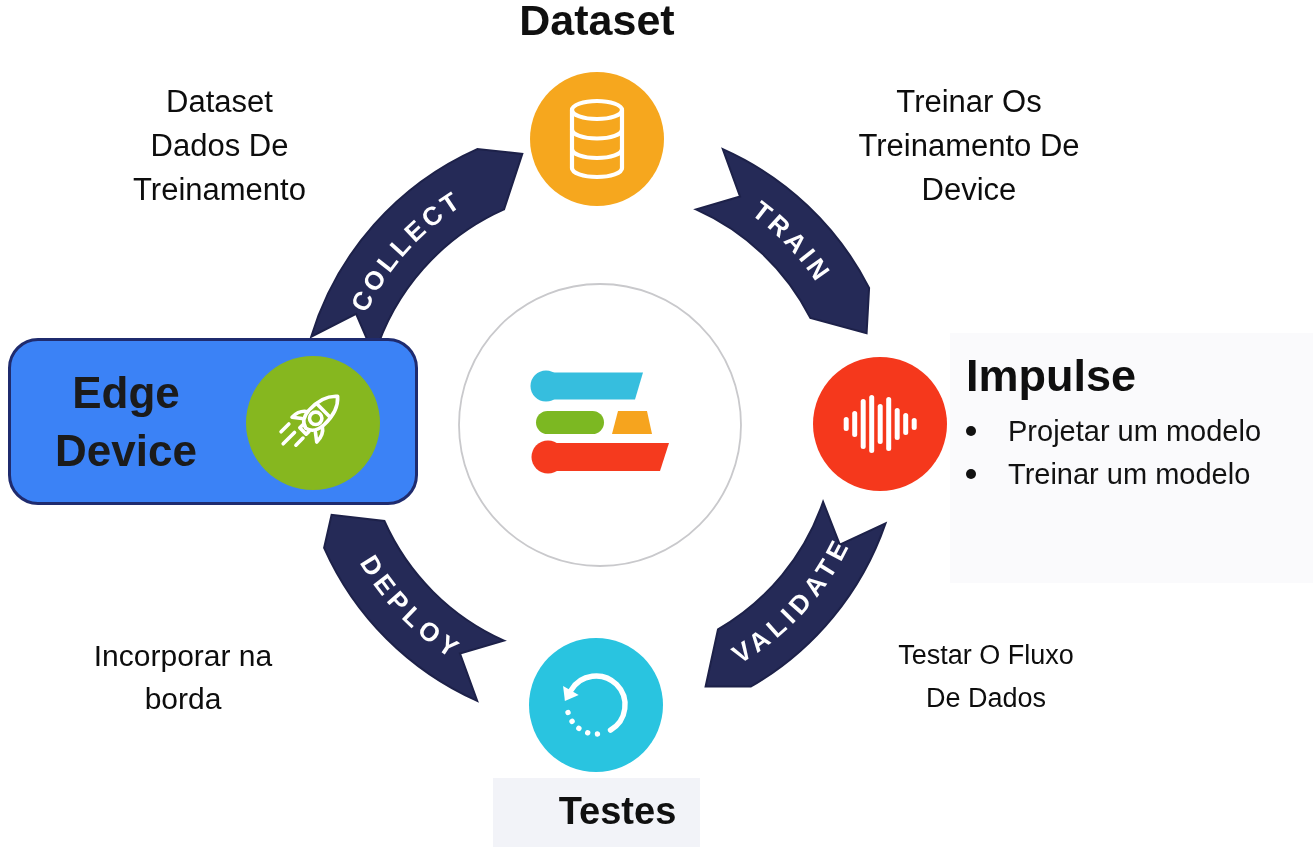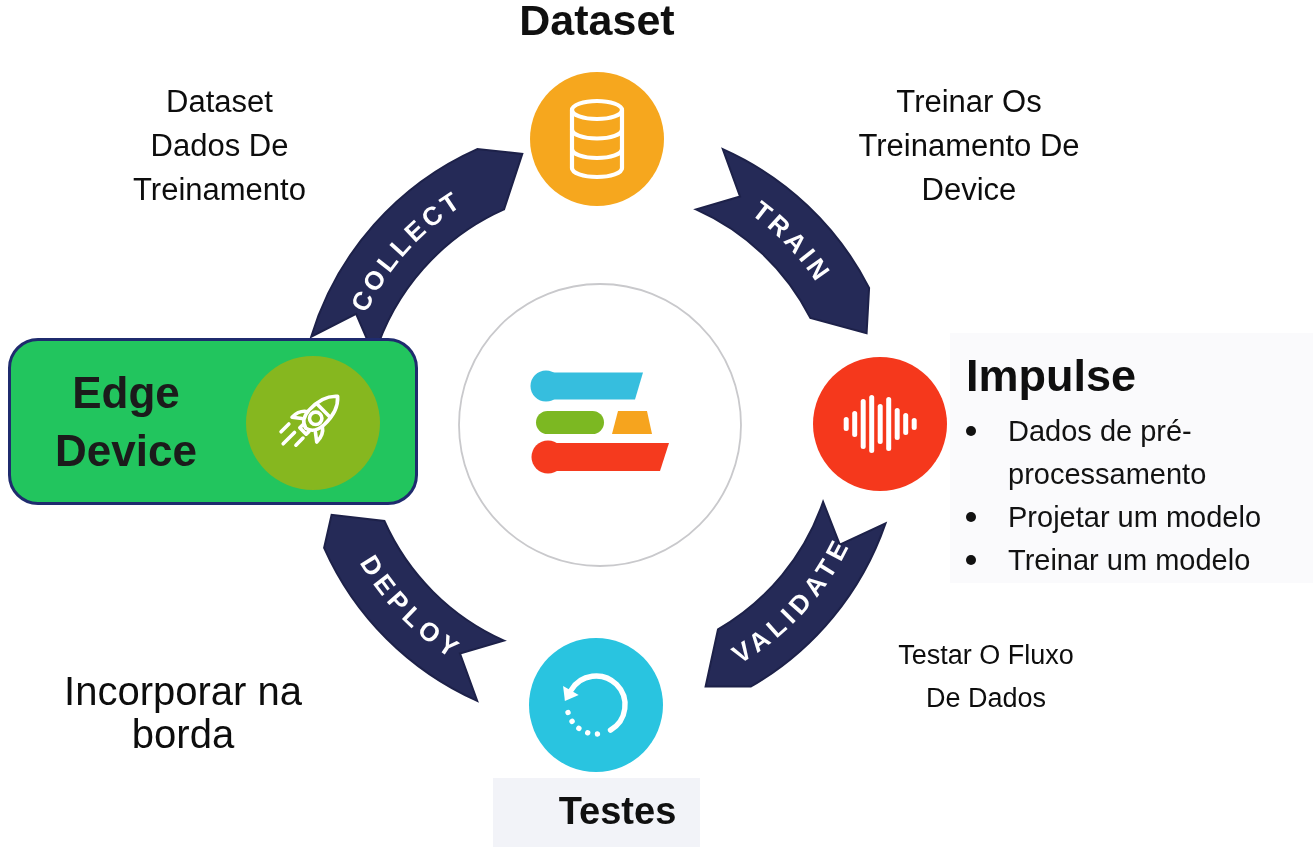--- a/index.html
+++ b/index.html
@@ -18,32 +18,32 @@
 
   
   .node-svg{position:absolute;}
 
   
   .big-title{position:absolute;font-weight:bold;color:#101010;text-align:center;}
   #dataset-title{left:447px;top:-4px;width:300px;font-size:43px;}
   #testes-title{left:514px;top:790px;width:207px;font-size:38px;}
 
   
-  #edge-card{position:absolute;left:8px;top:338px;width:410px;height:167px;background:#22c55e;
+  #edge-card{position:absolute;left:8px;top:338px;width:410px;height:167px;background:#3b82f6;
              border:3px solid #1f2b6e;border-radius:30px;box-sizing:border-box;
              display:flex;align-items:center;}
   #edge-card .card-text{width:230px;text-align:center;font-weight:bold;font-size:44px;
              line-height:58px;color:#1b1b1b;}
 
   
   .annotation{position:absolute;text-align:center;font-size:31px;line-height:44px;color:#0d0d0d;}
   #ann-top-left{left:72px;top:80px;width:295px;}
   #ann-top-right{left:819px;top:80px;width:300px;text-align:center;}
   #ann-bottom-right{left:836px;top:634px;width:300px;line-height:43px;font-size:27px;}
-  #ann-bottom-left{left:33px;top:670px;width:300px;line-height:43px;font-size:40px;}
+  #ann-bottom-left{left:33px;top:634px;width:300px;line-height:43px;font-size:30px;}
 
   
   #impulse-block{position:absolute;left:950px;top:340px;width:363px;}
   #impulse-heading{font-weight:bold;font-size:45px;color:#0f0f0f;padding-left:16px;line-height:56px;margin-top:8px;}
   #impulse-bullets{list-style:none;margin:6px 0 0 0;padding:0;}
   #impulse-bullets li{position:relative;padding-left:58px;font-size:29px;line-height:43px;
                       color:#121212;max-width:300px;}
   #impulse-bullets li::before{content:"";position:absolute;left:16px;top:16px;width:10px;height:10px;
                       border-radius:50%;background:#111;}
 </style>
@@ -151,21 +151,20 @@
       <path d="M5 22 L5 32"></path>
     </g>
   </svg>
 
   <div class="big-title" id="dataset-title">Dataset</div>
   <div class="big-title" id="testes-title">Testes</div>
 
   <div id="impulse-block">
     <div id="impulse-heading">Impulse</div>
     <ul id="impulse-bullets">
-      <li>Dados de pré-processamento</li>
       <li>Projetar um modelo</li>
       <li>Treinar um modelo</li>
     </ul>
   </div>
 
   <div class="annotation" id="ann-top-left">
     <div>Dataset</div>
     <div>Dados De</div>
     <div>Treinamento</div>
   </div>

